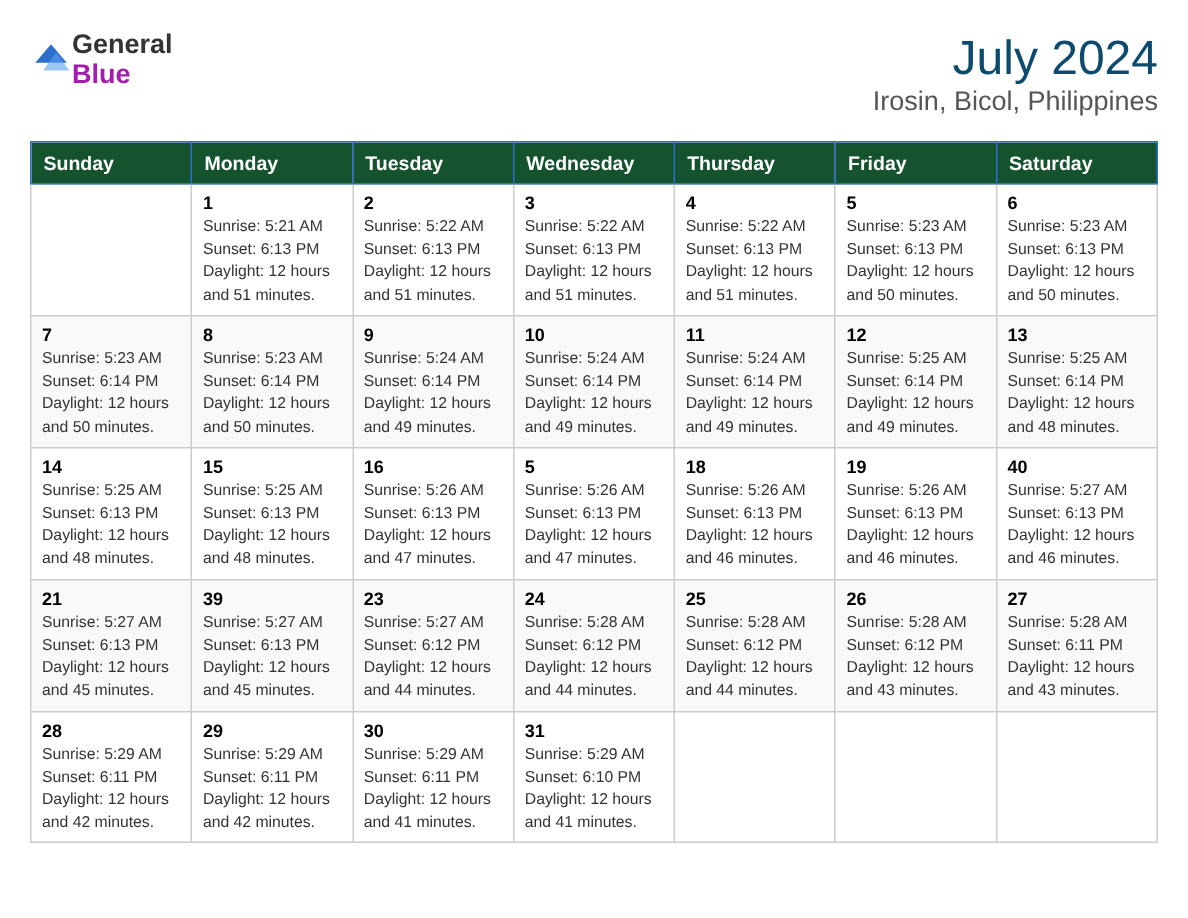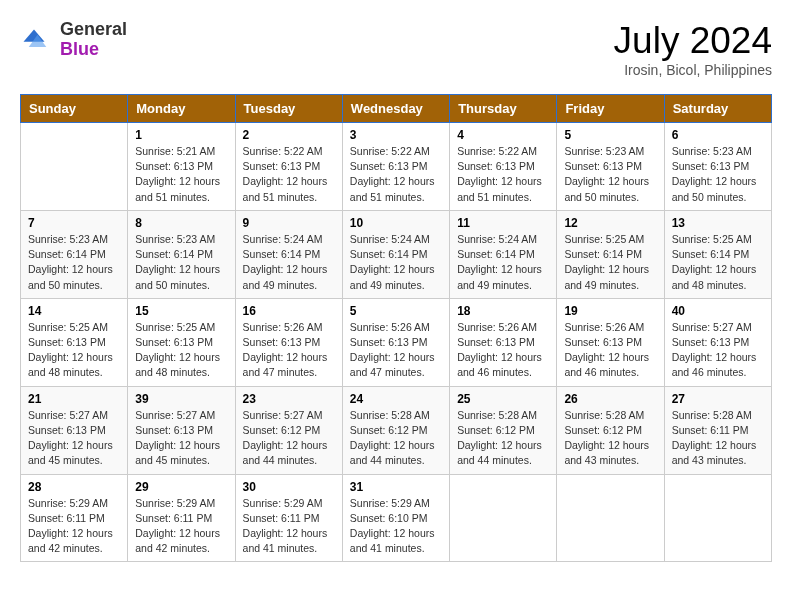--- a/index.html
+++ b/index.html
@@ -12,52 +12,52 @@
     }
     .header {
       display: flex;
       justify-content: space-between;
       align-items: flex-start;
       margin-bottom: 16px;
     }
     .logo {
       display: flex;
       align-items: center;
-      gap: 12px;
+      gap: 0;
     }
     .logo-text {
       font-size: 18px;
       font-weight: bold;
       line-height: 1.1;
     }
     .logo-general { color: #333; }
     .logo-blue { color: #a21caf; }
     .logo-icon {
       width: 28px;
       height: 28px;
     }
     .title-block {
       text-align: right;
     }
     .month-year {
-      font-size: 37px;
+      font-size: 32px;
       font-weight: normal;
-      color: #000000;
+      color: #0c4a6e;
     }
     .location {
-      font-size: 14px;
+      font-size: 18px;
       color: #555;
     }
     .calendar-table {
       width: 100%;
       border-collapse: collapse;
       font-size: 11px;
     }
     .calendar-table thead tr th {
-      background-color: #a16207;
+      background-color: #14532d;
       color: #fff;
       padding: 6px 8px;
       text-align: left;
       font-size: 13px;
       font-weight: bold;
       border: 1px solid #2e6fce;
     }
     .calendar-table tbody tr td {
       border: 1px solid #ccc;
       padding: 5px 7px;

